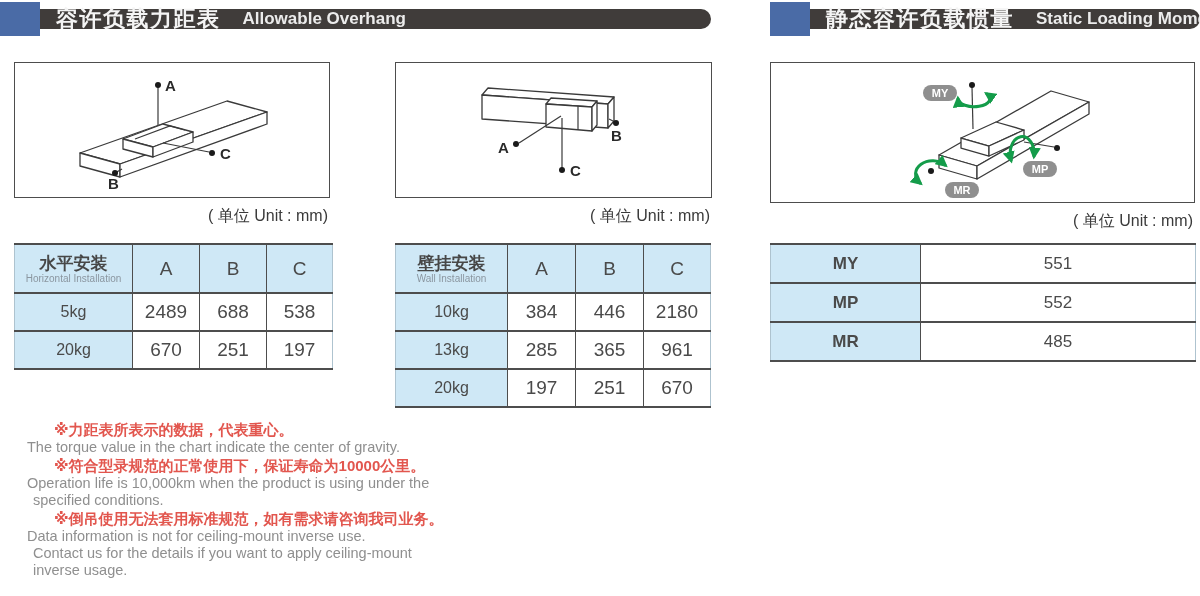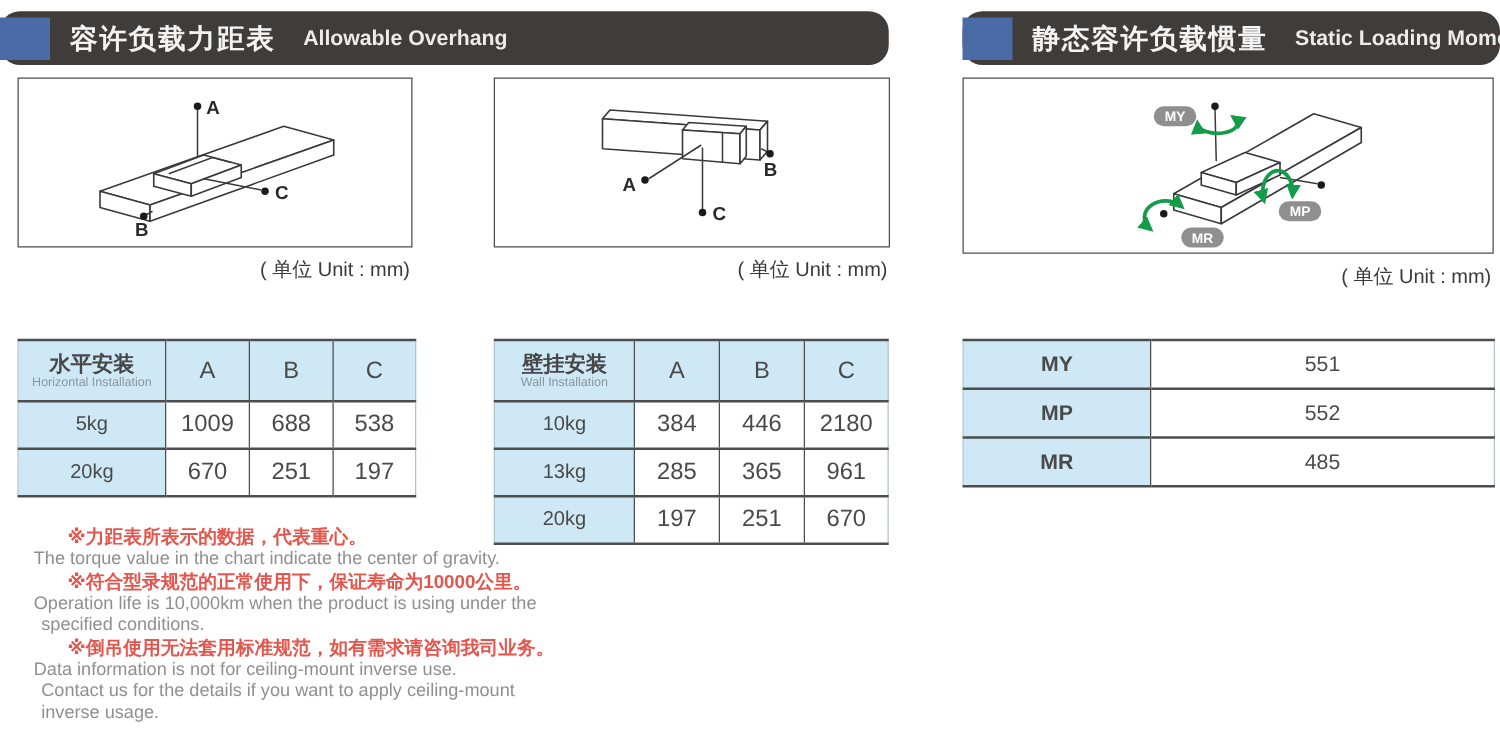--- a/index.html
+++ b/index.html
@@ -1,41 +1,41 @@
 <!DOCTYPE html>
 <html><head>
 <meta charset="utf-8">
 <style>
   html,body{margin:0;padding:0;background:#ffffff;}
   .page{position:relative;width:1200px;height:596px;background:#ffffff;overflow:hidden;
         font-family:"Liberation Sans","DejaVu Sans",sans-serif;}
 
   
-  .header-bar{position:absolute;top:9px;height:43px;background:#403c3a;display:flex;align-items:center;border-radius:16px;}
+  .header-bar{position:absolute;top:9px;height:20px;background:#403c3a;display:flex;align-items:center;border-radius:16px;}
   .header-bar .sq{width:40px;height:34px;background:#4a6ba6;flex:none;}
   .title-zh{color:#f4f4f4;font-size:22px;font-weight:bold;margin-left:16px;letter-spacing:1.5px;white-space:nowrap;}
   .title-en{color:#ececec;font-size:17px;font-weight:600;margin-left:22px;white-space:nowrap;}
 
   
   .diagram-box{position:absolute;background:#fff;border:1px solid #4d4d4d;}
   .diagram-box svg{display:block;}
   svg text{font-family:"Liberation Sans","DejaVu Sans",sans-serif;}
   .iso{fill:#ffffff;stroke:#3a3a3a;stroke-width:1.3;stroke-linejoin:round;}
   .axis{stroke:#3a3a3a;stroke-width:1.2;fill:none;}
   .dot{fill:#1a1a1a;stroke:none;}
   .ptlabel{font-size:15px;font-weight:bold;fill:#2a2a2a;}
   .garc{fill:none;stroke:#149c4a;stroke-width:3;stroke-linecap:round;}
   .pill{fill:#8f8f8f;stroke:none;}
   .pill-txt{font-size:11px;font-weight:bold;fill:#ffffff;text-anchor:middle;}
 
   
   .unit{position:absolute;font-size:16px;color:#3a3a3a;text-align:right;white-space:nowrap;}
 
   
-  table.dtable{position:absolute;border-collapse:collapse;table-layout:fixed;color:#4a4a4a;margin-top:28px;}
+  table.dtable{position:absolute;border-collapse:collapse;table-layout:fixed;color:#4a4a4a;}
   table.dtable td{border:1px solid #4d4d4d;border-top-width:2px;border-bottom-width:2px;
                   text-align:center;vertical-align:middle;padding:0;}
   table.dtable td:first-child{border-left:1px solid #aec3cf;}
   table.dtable td:last-child{border-right:1px solid #aec3cf;}
   .blue{background:#cfe8f6;}
   .hdr-zh{font-size:17px;font-weight:bold;line-height:19px;color:#474747;}
   .hdr-en{font-size:10px;color:#8b96a0;line-height:11px;}
   .col-letter{font-size:19px;}
   .load-cell{font-size:16px;}
   .val-cell{font-size:19px;background:#ffffff;}
@@ -168,21 +168,21 @@
       <td class="blue">
         <div class="hdr-zh">水平安装</div>
         <div class="hdr-en">Horizontal Installation</div>
       </td>
       <td class="blue col-letter">A</td>
       <td class="blue col-letter">B</td>
       <td class="blue col-letter">C</td>
     </tr>
     <tr style="height:38px">
       <td class="blue load-cell">5kg</td>
-      <td class="val-cell">1009</td>
+      <td class="val-cell">2489</td>
       <td class="val-cell">688</td>
       <td class="val-cell">538</td>
     </tr>
     <tr style="height:38px">
       <td class="blue load-cell">20kg</td>
       <td class="val-cell">670</td>
       <td class="val-cell">251</td>
       <td class="val-cell">197</td>
     </tr>
   </tbody>

